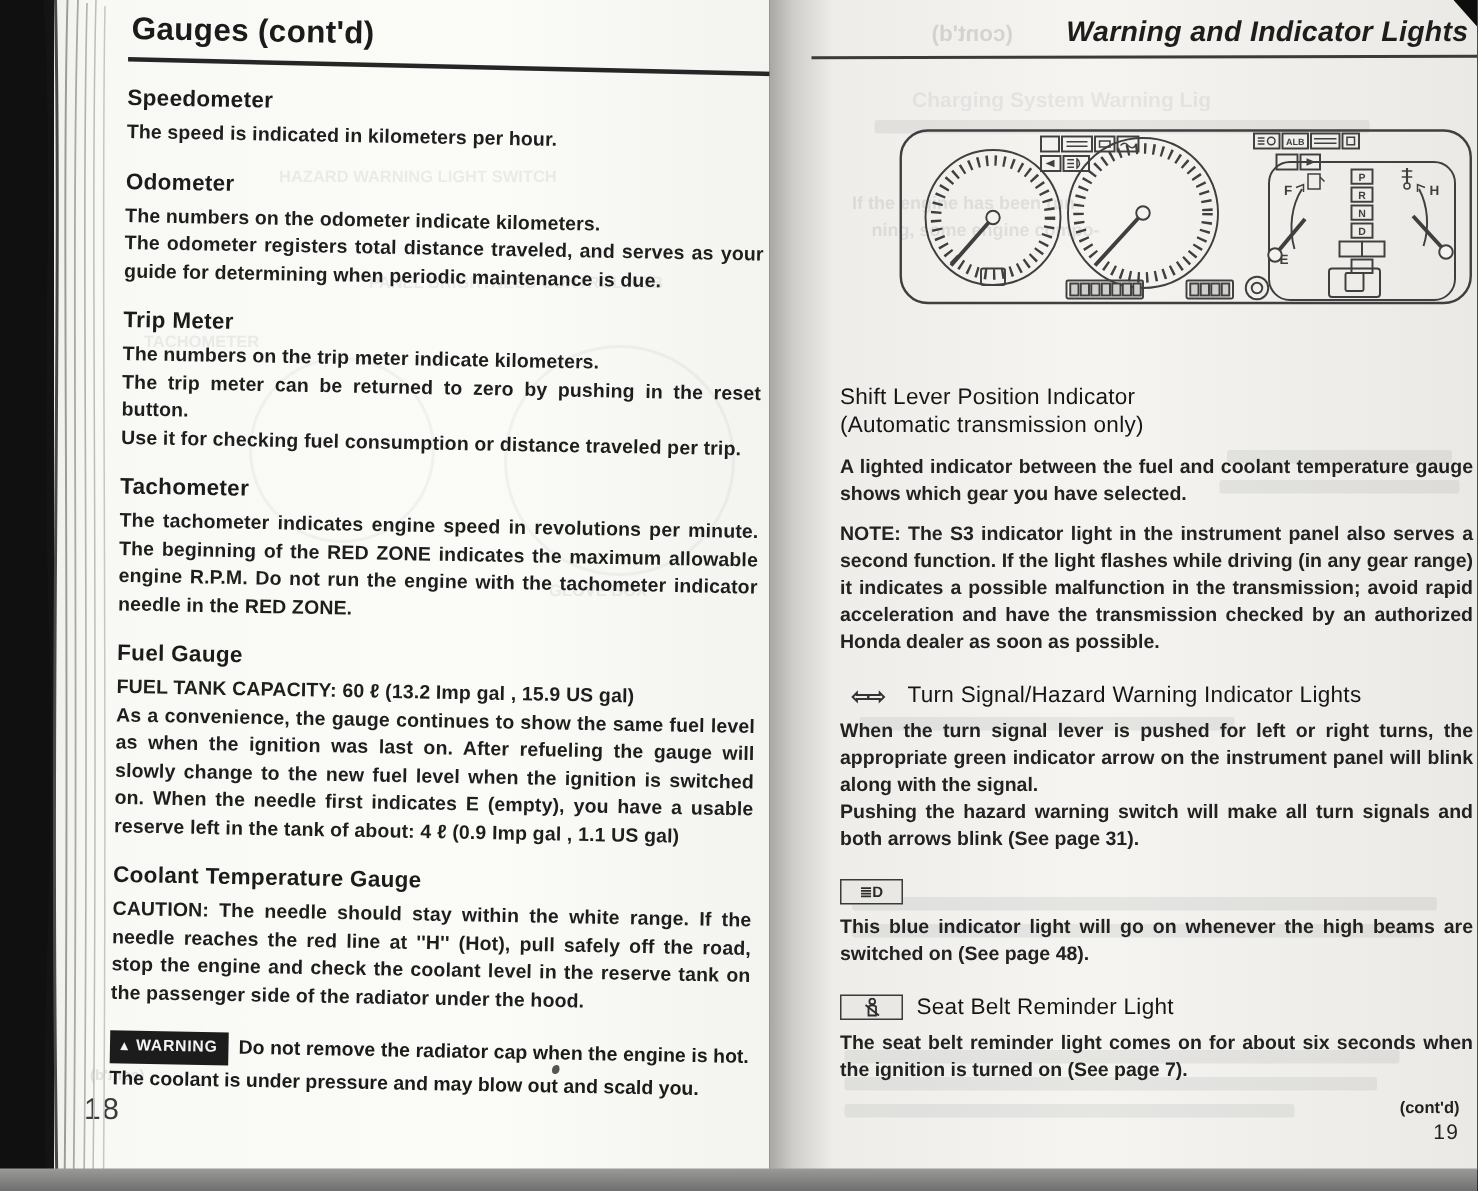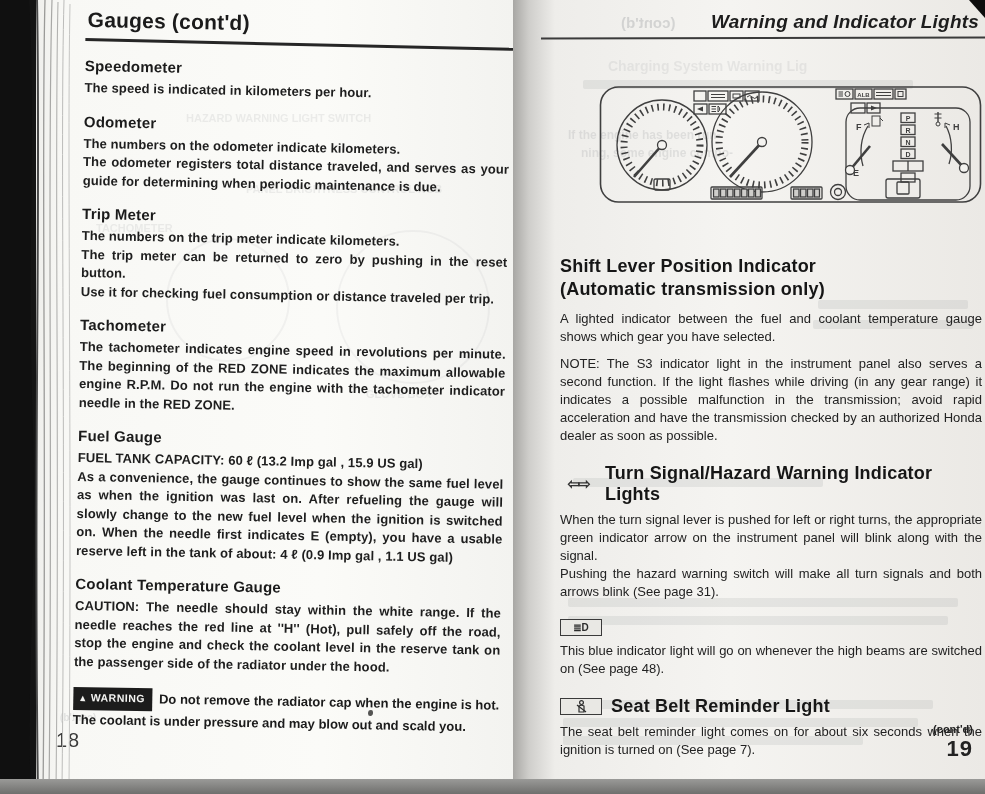--- a/index.html
+++ b/index.html
@@ -38,33 +38,33 @@
   .ghost{position:absolute;color:#8d9094;opacity:.28;font-weight:700;pointer-events:none;}
   .ghost.mirror{transform:scaleX(-1);}
   .ghost-faint{opacity:.14;}
   .ghost-circle{position:absolute;border:2px solid #5a5d61;border-radius:50%;opacity:.06;}
   .speck{position:absolute;width:5px;height:6px;background:#2a2a2a;border-radius:60% 40% 55% 45%;opacity:.8;}
   
   .r-title{position:absolute;top:11px;right:6px;font-size:19px;font-weight:700;color:#1d1d1d;letter-spacing:.2px;font-style:italic;}
   .r-rule{position:absolute;top:37px;left:28px;width:444px;height:2px;background:#3b3b3b;transform:rotate(-.15deg);}
   .cluster{position:absolute;left:85px;top:84px;}
   .r-sections{position:absolute;left:47px;top:256px;width:422px;color:#222;}
-  .rsec h2{font-size:18px;font-weight:700;margin:0 0 4px 0;color:#161616;letter-spacing:.2px;}
+  .rsec h2{font-size:15px;font-weight:400;margin:0 0 4px 0;color:#161616;letter-spacing:.2px;}
   .rsec h2.sub{margin-top:-2px;}
   .rsec{margin-bottom:18px;}
-  .rsec p{font-size:13px;line-height:18px;font-weight:400;margin:0 0 9px 0;text-align:justify;color:#222;}
+  .rsec p{font-size:13px;line-height:18px;font-weight:700;margin:0 0 9px 0;text-align:justify;color:#222;}
   .icon-head{display:flex;align-items:center;gap:9px;margin:0 0 6px 0;}
   .icon-head h2{margin:0;}
   .ind-icon{display:inline-flex;align-items:center;justify-content:center;
     min-width:34px;height:15px;border:1.4px solid #3a3a3a;background:#e9e8e4;
     font-size:10px;font-weight:700;color:#2c2c2c;padding:0 3px;}
   .ind-icon.noborder{border:none;background:none;min-width:30px;font-size:15px;letter-spacing:-2px;color:#333;}
   .footer-right{position:absolute;right:12px;bottom:18px;text-align:right;color:#222;}
   .footer-right .contd{font-size:11px;font-weight:700;margin-bottom:1px;}
-  .footer-right .num{font-size:22px;font-weight:700;letter-spacing:1px;}
+  .footer-right .num{font-size:14px;font-weight:400;letter-spacing:1px;}
   .smudge{position:absolute;background:rgba(115,120,126,.12);border-radius:2px;filter:blur(.4px);}
 </style>
 </head>
 <body>
 
 <svg class="spine-svg" width="95" height="794" viewBox="0 0 95 794">
   <path d="M0,0 L29,0 C36,110 27,270 33,430 C37,570 26,690 31,794 L0,794 Z" fill="#101010"></path>
   <path d="M37,0 C41,200 33,480 38,794" stroke="#4a4a4a" stroke-width="2" fill="none"></path>
   <path d="M45,0 C41,150 47,430 43,794" stroke="#9a9a98" stroke-width="1.3" fill="none"></path>
   <path d="M52,0 C47,160 53,440 49,794" stroke="#a8a8a6" stroke-width="1.2" fill="none"></path>

